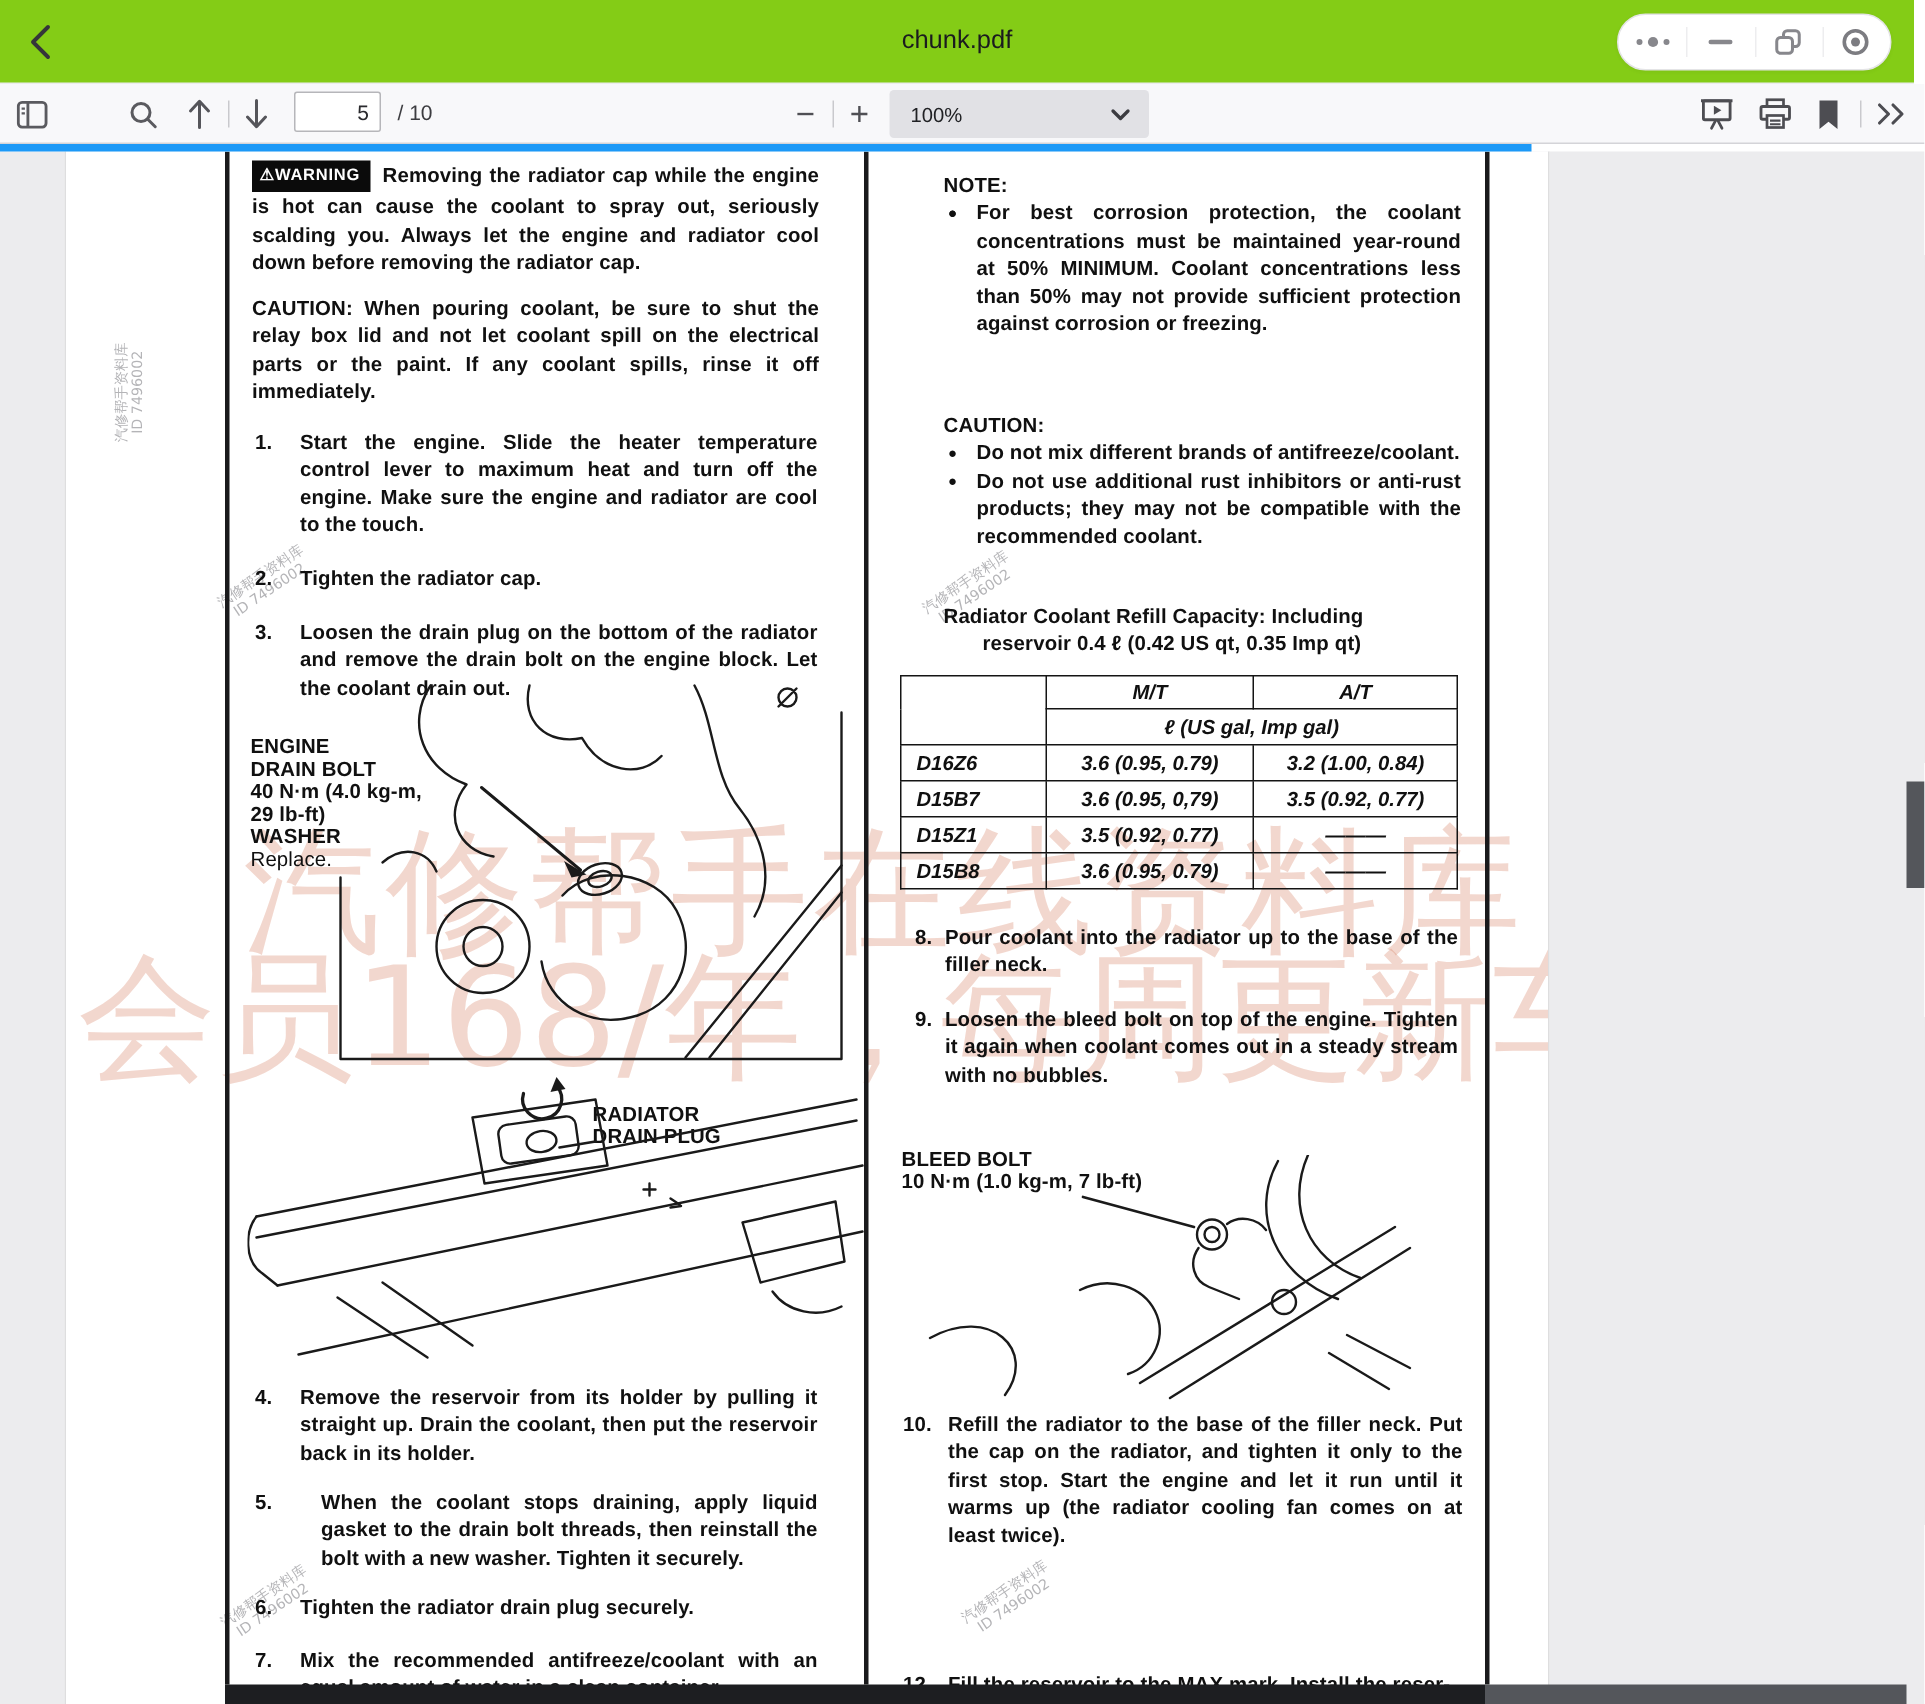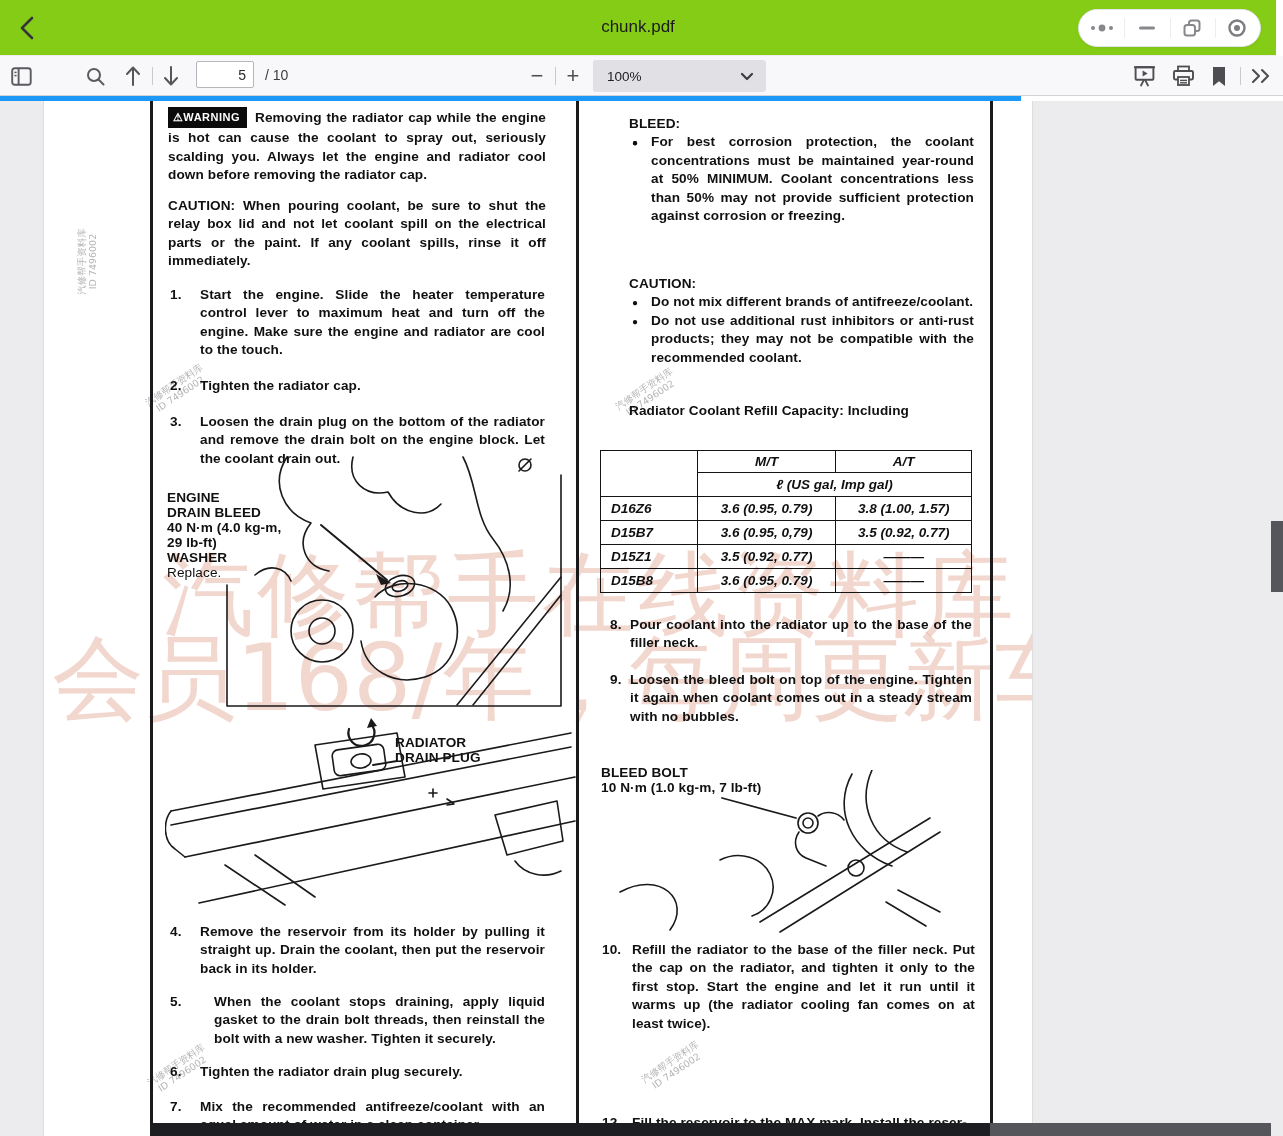--- a/index.html
+++ b/index.html
@@ -246,21 +246,21 @@
         <span class="n">2.</span>
         <div style="margin-left:30px;">Tighten the radiator cap.</div>
       </div>
       <div class="scan step" style="left:126px; top:312px; width:375px;">
         <span class="n">3.</span>
         <div class="just" style="margin-left:30px;">Loosen the drain plug on the bottom of the radiator and remove the drain bolt on the engine block. Let the coolant drain out.</div>
       </div>
 
       <div class="scan lbl" style="left:123px; top:389px;">
         <div>ENGINE</div>
-        <div>DRAIN BLEED</div>
+        <div>DRAIN BOLT</div>
         <div>40 N·m (4.0 kg-m,</div>
         <div>29 lb-ft)</div>
         <div>WASHER</div>
         <div class="rg">Replace.</div>
       </div>
 
       <svg class="diag" style="left:181px; top:354px;" width="352" height="256" viewBox="0 0 352 256" fill="none" stroke="#1a1a1a" stroke-width="1.6" stroke-linecap="round" stroke-linejoin="round">
         <path d="M2 130 V251 H336 M336 251 V20"></path>
         <path d="M62 2 C45 28 58 58 86 68 C70 88 80 112 104 116"></path>
         <path d="M128 2 C122 26 140 42 163 37 C176 60 202 64 216 49"></path>
@@ -309,21 +309,21 @@
       <div class="scan step" style="left:126px; top:962px; width:375px;">
         <span class="n">6.</span>
         <div style="margin-left:30px;">Tighten the radiator drain plug securely.</div>
       </div>
       <div class="scan step" style="left:126px; top:997px; width:375px;">
         <span class="n">7.</span>
         <div class="just" style="margin-left:30px;">Mix the recommended antifreeze/coolant with an equal amount of water in a clean container.</div>
       </div>
 
       <div class="scan bullets" style="left:585px; top:14px; width:345px;">
-        <div>BLEED:</div>
+        <div>NOTE:</div>
         <div class="b-row just">
           <span class="b-dot">●</span>
         </div>
         <div class="b-row just">
           <span class="b-dot">●</span>
           <span>For best corrosion protection, the coolant concentrations must be maintained year-round at 50% MINIMUM. Coolant concentrations less than 50% may not provide sufficient protection against corrosion or freezing.</span>
         </div>
       </div>
 
       <div class="scan bullets" style="left:585px; top:174px; width:345px;">
@@ -333,36 +333,37 @@
           <span>Do not mix different brands of antifreeze/coolant.</span>
         </div>
         <div class="b-row just">
           <span class="b-dot">●</span>
           <span>Do not use additional rust inhibitors or anti-rust products; they may not be compatible with the recommended coolant.</span>
         </div>
       </div>
 
       <div class="scan" style="left:585px; top:301px; width:360px;">
         <div>Radiator Coolant Refill Capacity: Including</div>
+        <div style="padding-left:26px;">reservoir 0.4 ℓ (0.42 US qt, 0.35 Imp qt)</div>
       </div>
 
       <table class="cap-table">
         <tbody>
             <tr>
           <td class="name" rowspan="2"></td>
           <td class="hdr" style="width:139px;">M/T</td>
           <td class="hdr" style="width:136px;">A/T</td>
         </tr>
         <tr>
           <td class="unit" colspan="2">ℓ (US gal, Imp gal)</td>
         </tr>
         <tr>
           <td class="name">D16Z6</td>
           <td class="val">3.6 (0.95, 0.79)</td>
-          <td class="val">3.8 (1.00, 1.57)</td>
+          <td class="val">3.2 (1.00, 0.84)</td>
         </tr>
         <tr>
           <td class="name">D15B7</td>
           <td class="val">3.6 (0.95, 0,79)</td>
           <td class="val">3.5 (0.92, 0.77)</td>
         </tr>
         <tr>
           <td class="name">D15Z1</td>
           <td class="val">3.5 (0.92, 0.77)</td>
           <td class="val">———</td>

